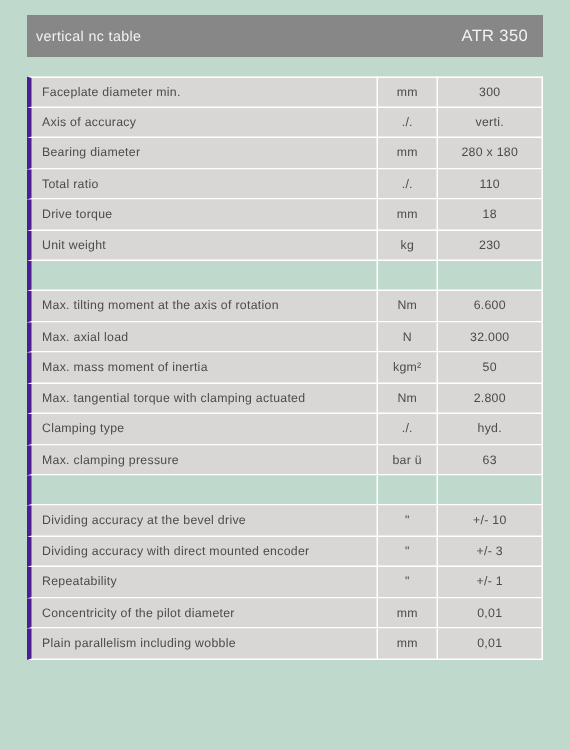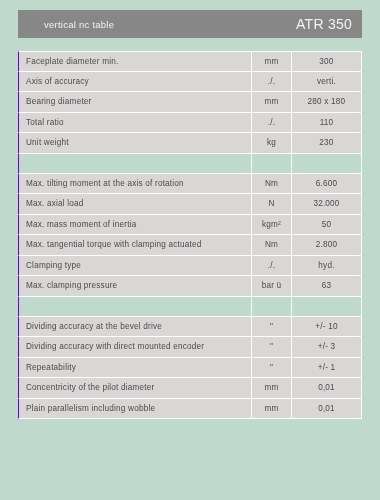--- a/index.html
+++ b/index.html
@@ -22,32 +22,32 @@
     padding: 10px 18px 0 18px;
   }
 
   
   .titlebar {
     height: 28px;
     background: #878787;
     display: flex;
     align-items: center;
     justify-content: space-between;
-    padding: 0 10px 0 26px;
+    padding: 0 10px 0 6px;
     box-sizing: border-box;
   }
   .titlebar-left {
     color: #f2f2f2;
     font-size: 9.5px;
     letter-spacing: .25px;
     white-space: nowrap;
   }
   .titlebar-right {
     color: #f2f2f2;
-    font-size: 14px;
+    font-size: 11px;
     letter-spacing: .25px;
     white-space: nowrap;
   }
 
   
   .spec-table {
     margin-top: 13px;
     width: 344px;
     border-collapse: separate;
     border-spacing: 0;
@@ -63,21 +63,21 @@
     font-size: 8.2px;
     color: #4b4b4b;
     letter-spacing: .2px;
     border-bottom: 1px solid #ffffff;
     border-right: 1px solid #ffffff;
     box-sizing: border-box;
     overflow: hidden;
     white-space: nowrap;
   }
   .spec-table tr td:first-child {
-    border-left: 1px solid #4c1d95;
+    border-left: 3px solid #4c1d95;
   }
   .spec-table tr:first-child td {
     border-top: 1px solid #ffffff;
   }
   .cell-label {
     padding-left: 7px;
     text-align: left;
   }
   .cell-unit,
   .cell-value {
@@ -121,20 +121,25 @@
           <td class="cell-label">Bearing diameter</td>
           <td class="cell-unit">mm</td>
           <td class="cell-value">280 x 180</td>
         </tr>
         <tr>
           <td class="cell-label">Total ratio</td>
           <td class="cell-unit">./.</td>
           <td class="cell-value">110</td>
         </tr>
         <tr>
+          <td class="cell-label">Drive torque</td>
+          <td class="cell-unit">mm</td>
+          <td class="cell-value">18</td>
+        </tr>
+        <tr>
           <td class="cell-label">Unit weight</td>
           <td class="cell-unit">kg</td>
           <td class="cell-value">230</td>
         </tr>
         <tr class="spacer-row">
           <td class="cell-label"></td>
           <td class="cell-unit"></td>
           <td class="cell-value"></td>
         </tr>
         <tr>

